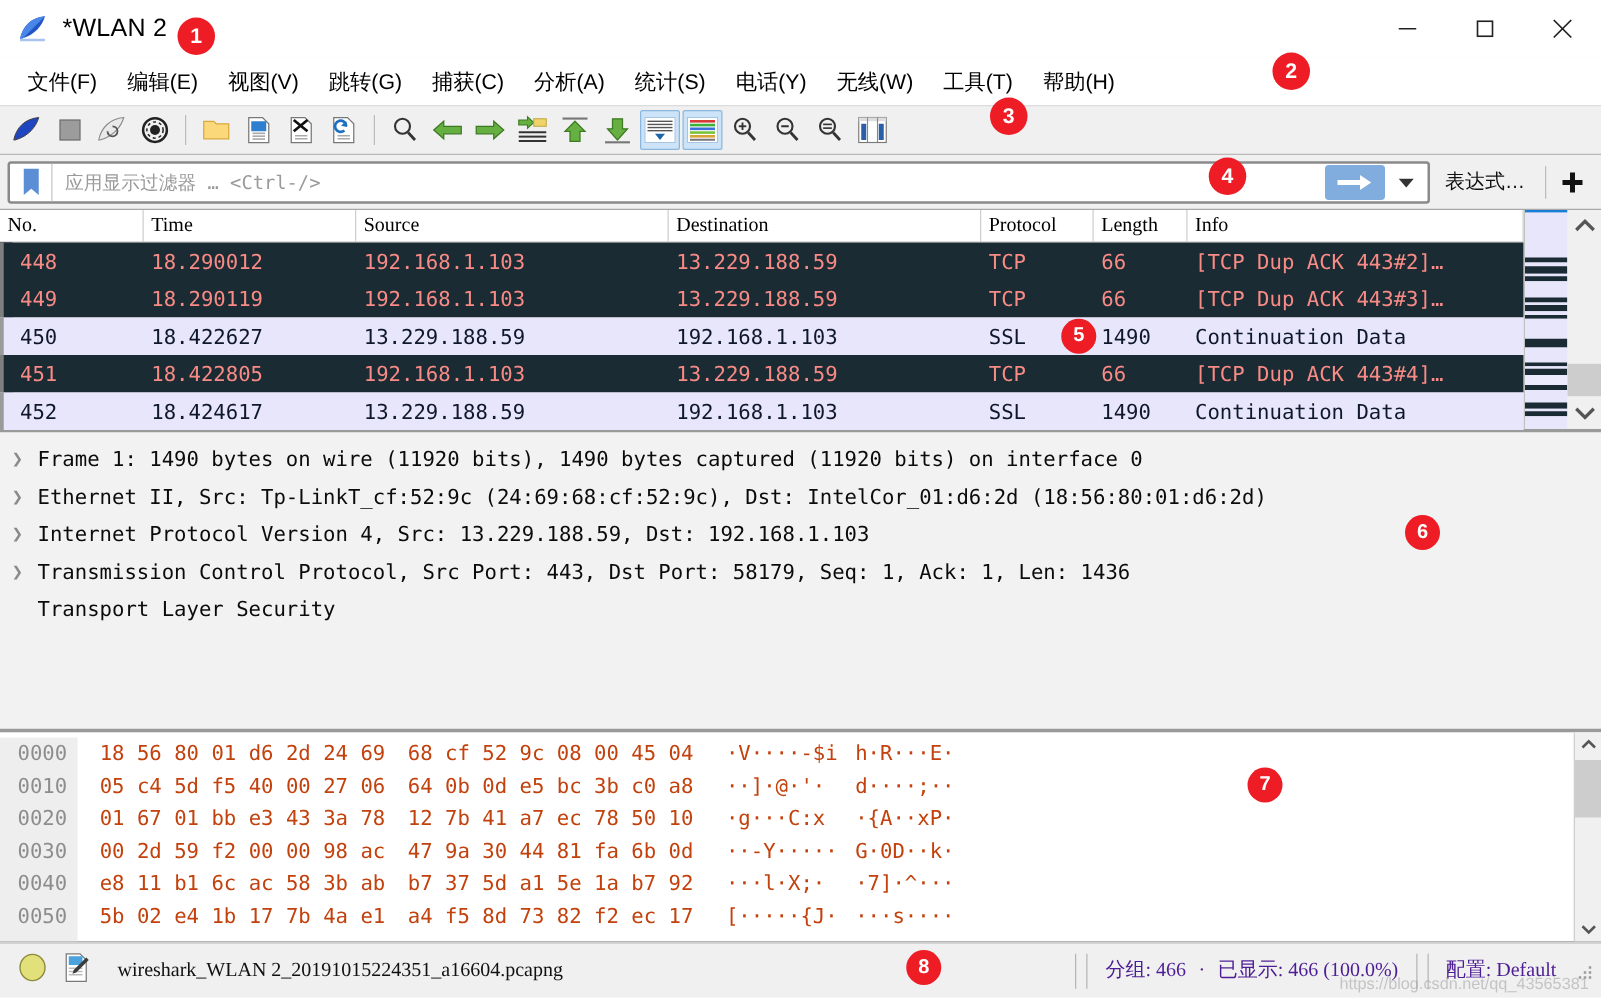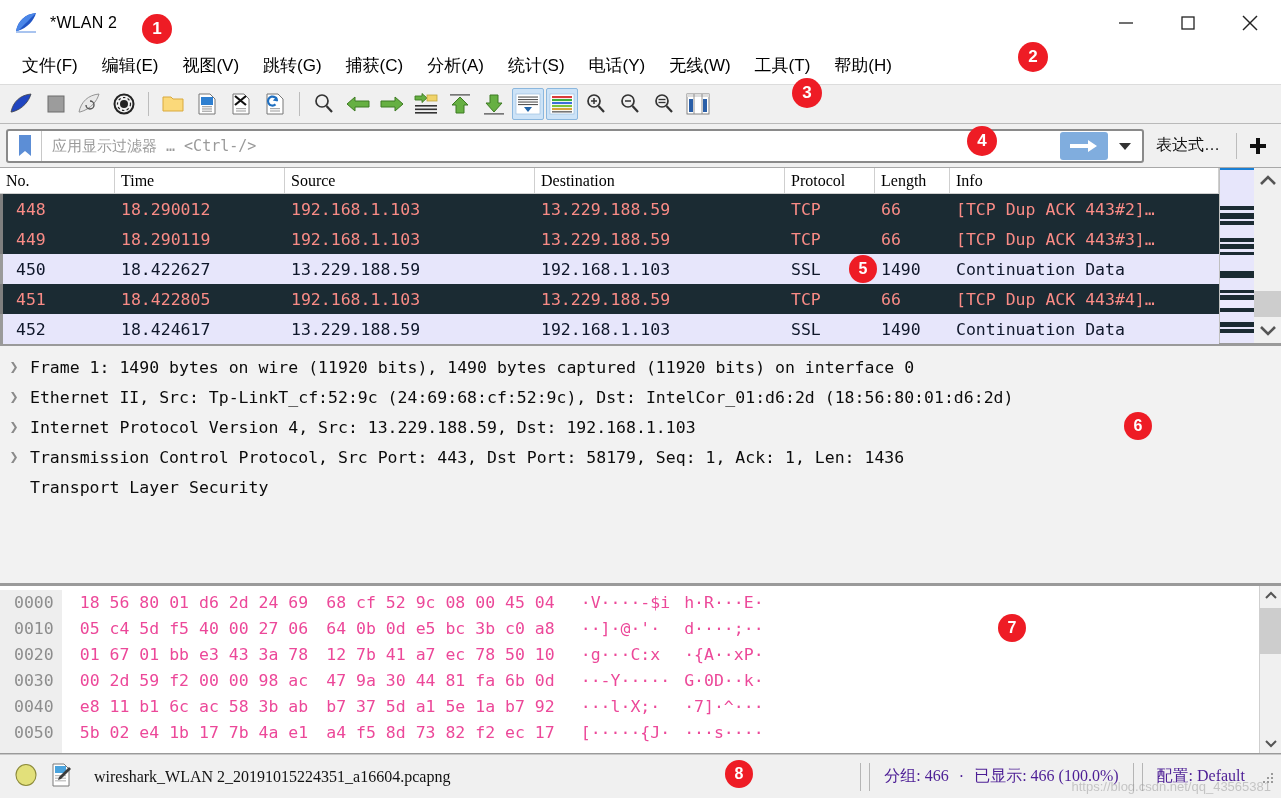--- a/index.html
+++ b/index.html
@@ -20,21 +20,21 @@
   
   .titlebar {
     height: 46px; min-height: 46px;
     background: #ffffff;
     display: flex; align-items: center;
     position: relative;
   }
   .title-left { display: flex; align-items: center; padding-left: 14px; gap: 10px; }
   .shark-logo { width: 26px; height: 22px; position: relative; }
   .title-text {
-    font-size: 16px; color: #000; font-family: "Liberation Sans", sans-serif;
+    font-size: 20px; color: #000; font-family: "Liberation Sans", sans-serif;
     letter-spacing: .2px;
   }
   .win-btns { margin-left: auto; display: flex; height: 100%; }
   .win-btn {
     width: 62px; height: 46px; display: flex; align-items: center; justify-content: center;
     color: #222;
   }
   .win-btn svg { display: block; }
 
   
@@ -203,21 +203,21 @@
   .offcol {
     background: #eeeeee; color: #8d8d8d;
     font-family: "DejaVu Sans Mono", monospace;
     font-size: 16.5px;
     padding: 0 8px 0 14px;
     align-self: stretch;
   }
   .offcol .bline { height: 26px; line-height: 26px; }
   .hexcol, .asciicol {
     font-family: "DejaVu Sans Mono", monospace;
-    font-size: 16.5px; color: #ec4899;
+    font-size: 16.5px; color: #c2410c;
   }
   .hexcol { padding-left: 18px; }
   .asciicol { padding-left: 26px; }
   .bline { height: 26px; line-height: 26px; white-space: pre; }
   .bytes-scroll {
     width: 22px; min-width: 22px; background: #f0f0f0;
     border-left: 1px solid #cfcfcf;
     display: flex; flex-direction: column;
   }
   .bs-arrow { height: 20px; display: flex; align-items: center; justify-content: center; }

